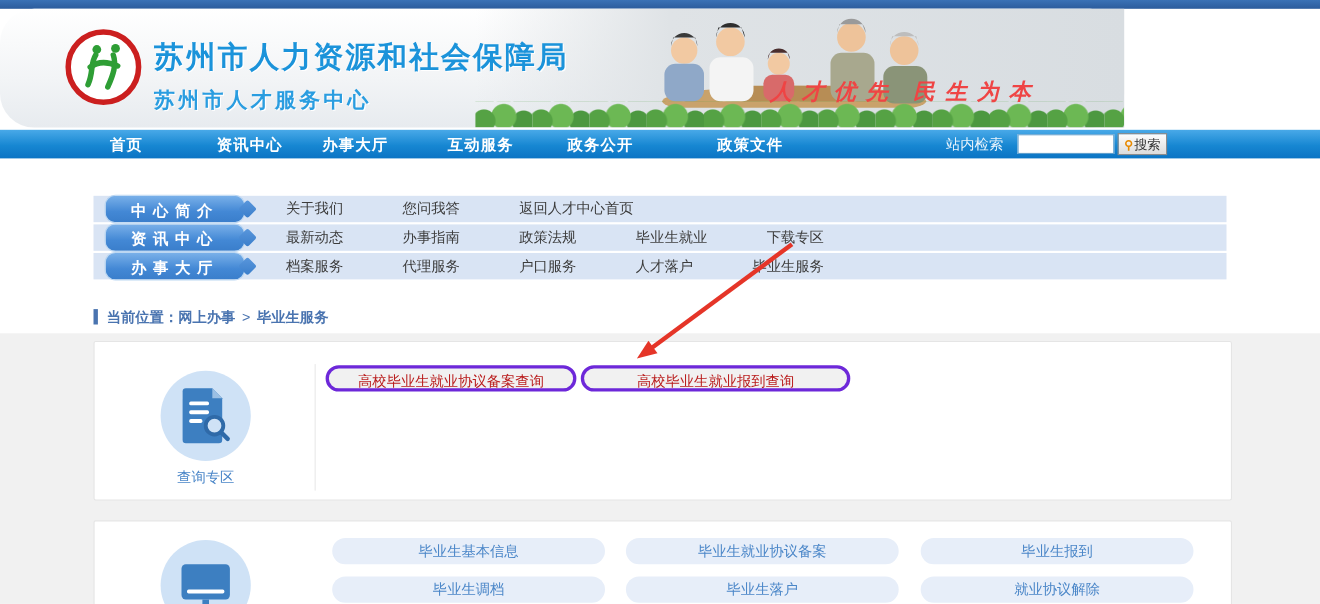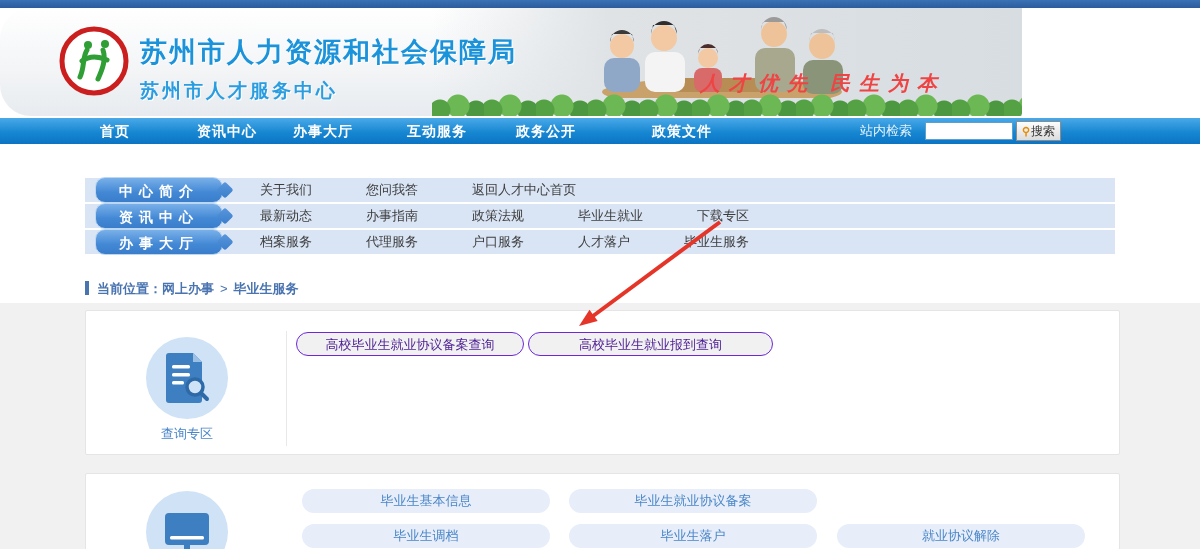--- a/index.html
+++ b/index.html
@@ -68,21 +68,21 @@
   .card { position:absolute; left:85px; width:1035px; background:#fff; border:1px solid #e5e5e5; border-radius:2px; }
   .card1 { top:310px; height:145px; }
   .card2 { top:473px; height:140px; }
   .zone-circle { position:absolute; left:60px; top:26px; width:82px; height:82px; border-radius:50%; background:#cfe2f6;
                  display:flex; align-items:center; justify-content:center; }
   .card2 .zone-circle { top:17px; }
   .zone-label { position:absolute; left:60px; top:114px; width:82px; text-align:center; font-size:13px; color:#4a86c8; }
   .vdivider { position:absolute; left:200px; top:20px; width:1px; height:115px; background:#e8e8e8; }
 
   .pill { position:absolute; height:24px; line-height:24px; text-align:center; font-size:13px; border-radius:12px; cursor:pointer; white-space:nowrap; }
-  .pill-gray { background:#f1f1f1; border:1px solid #6d28d9; color:#4c1d95; }
+  .pill-gray { background:#f1f1f1; border:3px solid #6d28d9; color:#b91c1c; }
   .pill-blue { background:#e7eef9; color:#4a86c8; }
   .q1 { left:210px; top:21px; width:228px; }
   .q2 { left:442px; top:21px; width:245px; }
   .s0 { left:216px; top:15px; width:248px; }
   .s1 { left:483px; top:15px; width:248px; }
   .s2 { left:751px; top:15px; width:248px; }
   .s3 { left:216px; top:50px; width:248px; }
   .s4 { left:483px; top:50px; width:248px; }
   .s5 { left:751px; top:50px; width:248px; }
 
@@ -217,18 +217,19 @@
     <div class="zone-circle">
       <svg width="52" height="50" viewBox="0 0 52 50">
         <rect x="4" y="6" width="44" height="32" rx="4" fill="#3d7fc1"></rect>
         <rect x="9" y="29" width="34" height="3.5" rx="1.5" fill="#ffffff"></rect>
         <rect x="23" y="38" width="6" height="7" fill="#3d7fc1"></rect>
         <rect x="15" y="45" width="22" height="4" rx="2" fill="#3d7fc1"></rect>
       </svg>
     </div>
     <div class="pill pill-blue s0">毕业生基本信息</div>
     <div class="pill pill-blue s1">毕业生就业协议备案</div>
+    <div class="pill pill-blue s2">毕业生报到</div>
     <div class="pill pill-blue s3">毕业生调档</div>
     <div class="pill pill-blue s4">毕业生落户</div>
     <div class="pill pill-blue s5">就业协议解除</div>
   </div>
 
 </div>
 
 </body></html>

